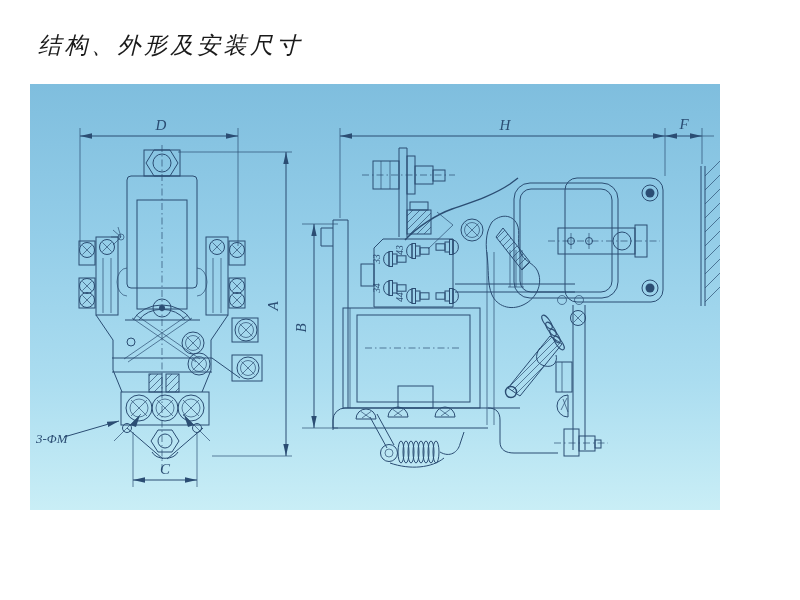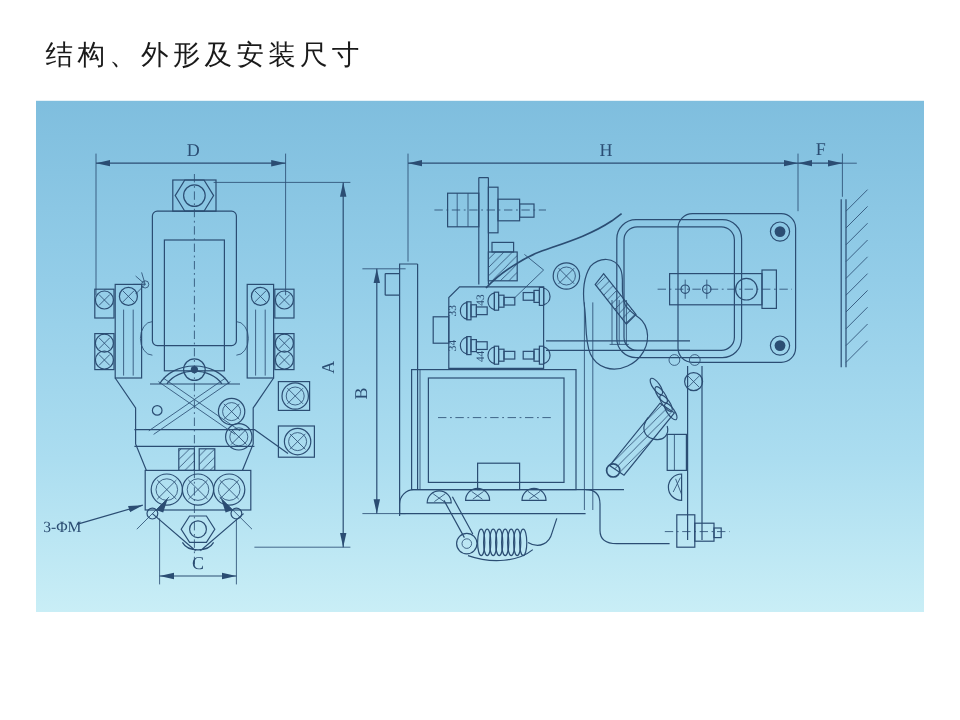--- a/index.html
+++ b/index.html
@@ -1,21 +1,21 @@
 <!DOCTYPE html>
 <html style="--c-paper: #ffffff; --c-line: #2b4d73; --c-title: #1a1a1a; --c-bp1: #7fbede; --c-bp2: #93cde8; --c-bp3: #abddf0; --c-bp4: #c9eef6;"><head>
 <meta charset="utf-8">
 <style>
   :root{
     --c-paper:#ffffff; --c-line:#2b4d73; --c-title:#1a1a1a;
     --c-bp1:#7fbede; --c-bp2:#93cde8; --c-bp3:#abddf0; --c-bp4:#c9eef6;
   }
   html,body{margin:0;padding:0;background:#fff;}
-  .page{position:relative;width:800px;height:600px;background:var(--c-paper);
-        font-family:"Liberation Serif",serif;overflow:hidden;}
+  .page{position:relative;width:720px;height:600px;background:var(--c-paper);
+        font-family:"Liberation Serif",serif;overflow:hidden;font-style:italic;}
   svg text{font-family:"Liberation Serif",serif;fill:var(--c-line);}
   .title-t{font-size:23px;letter-spacing:3.5px;fill:var(--c-title);}
   .dimtxt{font-size:15px;}
   .smalltxt{font-size:9.5px;}
   .ln{stroke:var(--c-line);fill:none;stroke-width:1;}
   .lnt{stroke:var(--c-line);fill:none;stroke-width:.7;}
   .ln15{stroke:var(--c-line);fill:none;stroke-width:1.4;}
   .fl{fill:var(--c-line);stroke:none;}
   .dash{stroke-dasharray:7 3 1.5 3;}
   .hfill{fill:url(#hatch);stroke:var(--c-line);stroke-width:1;}

